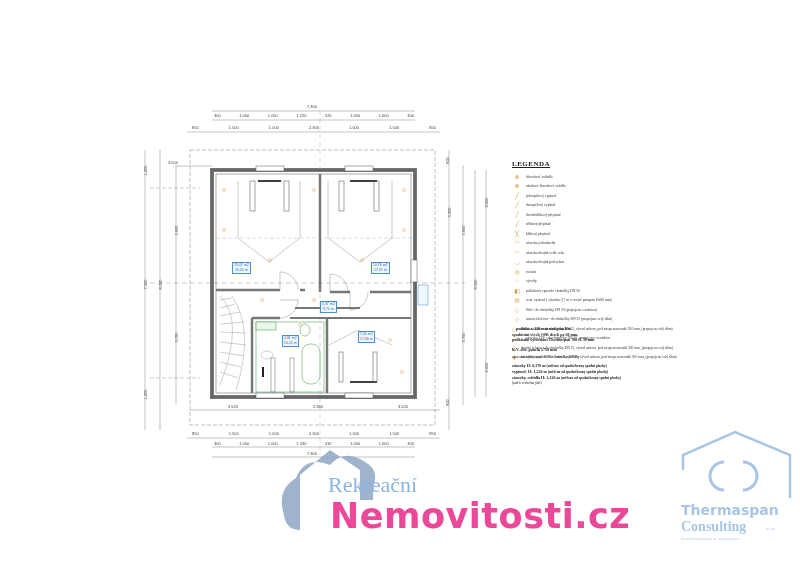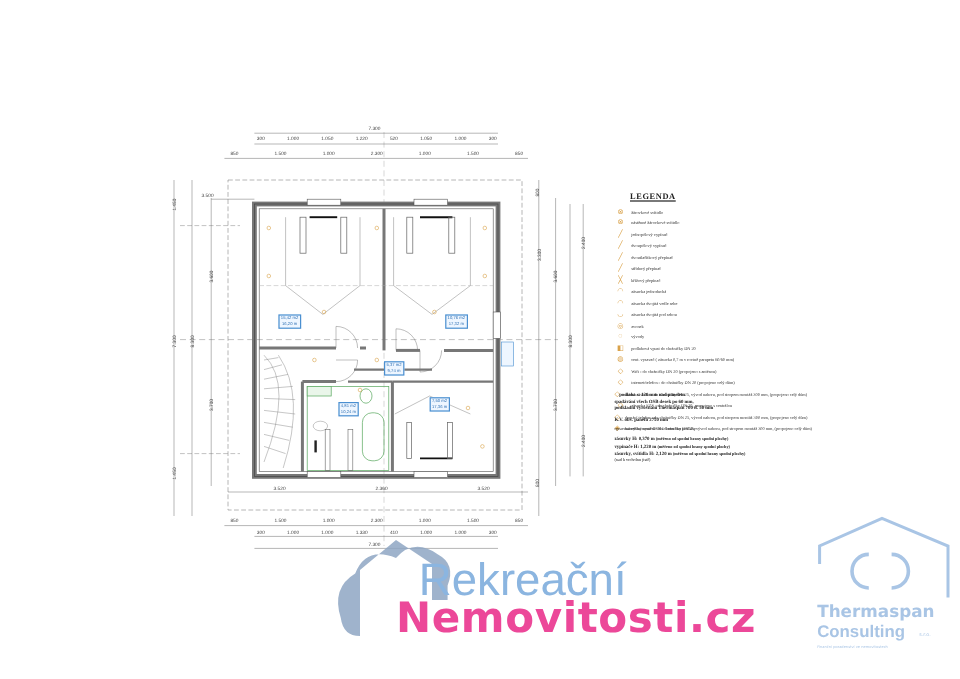--- a/index.html
+++ b/index.html
@@ -1,29 +1,29 @@
 <!DOCTYPE html>
 <html><head>
 <meta charset="utf-8">
 <style>
   html,body{margin:0;padding:0;background:#ffffff;}
   body{width:800px;height:566px;position:relative;overflow:hidden;font-family:"Liberation Sans",sans-serif;}
   .abs{position:absolute;}
   .dimtxt{font-size:4px;color:#444;font-family:"Liberation Sans",sans-serif;white-space:nowrap;}
-  .legend-title{font-family:"Liberation Serif",serif;font-weight:bold;font-size:7px;color:#222;text-decoration:underline;letter-spacing:.5px;margin-left:13px;}
+  .legend-title{font-family:"Liberation Serif",serif;font-weight:bold;font-size:7px;color:#222;text-decoration:underline;letter-spacing:.5px;}
   .legend-item{display:flex;align-items:center;height:9.5px;font-family:"Liberation Serif",serif;font-size:3.6px;color:#333;white-space:nowrap;}
   .legend-sym{width:10px;height:6px;margin-right:4px;display:inline-block;color:#d9a24a;font-size:6px;line-height:6px;text-align:center;}
   .notes{font-family:"Liberation Serif",serif;color:#222;}
   .notes .b{font-weight:bold;font-size:4px;line-height:5.5px;}
   .notes .s{font-size:3.5px;line-height:5px;}
   .area{position:absolute;border:0.6px solid #4a8fd0;background:#eef6ff;font-size:3.5px;color:#2d6fb3;text-align:center;line-height:5px;padding:0 1px;}
-  .logo1{position:absolute;left:328px;top:468px;font-family:Liberation Sans, sans-serif;color:#8bb5e0;font-size:38px;line-height:33px;white-space:nowrap;margin-left:21px;}
+  .logo1{position:absolute;left:328px;top:468px;font-family:Liberation Serif, serif;color:#8bb5e0;font-size:22px;line-height:33px;white-space:nowrap;}
   .logo2{position:absolute;left:330px;top:498px;font-family:"DejaVu Sans",sans-serif;font-weight:bold;color:#ec4899;font-size:35px;line-height:36px;white-space:nowrap;letter-spacing:.5px;}
   .cb1{position:absolute;left:681px;top:503px;font-family:"DejaVu Sans",sans-serif;font-weight:bold;color:#a9c5e5;font-size:14px;line-height:15px;}
-  .cb2{position:absolute;left:681px;top:519px;font-family:Liberation Sans, sans-serif;font-weight:bold;color:#a9c5e5;font-size:14px;line-height:15px;}
+  .cb2{position:absolute;left:681px;top:519px;font-family:Liberation Serif, serif;font-weight:bold;color:#a9c5e5;font-size:14px;line-height:15px;}
   .cb3{position:absolute;left:766px;top:526px;font-family:"DejaVu Sans",sans-serif;color:#a9c5e5;font-size:4px;}
   .cb4{position:absolute;left:681px;top:537px;font-family:"DejaVu Sans",sans-serif;color:#a9c5e5;font-size:3px;}
 </style>
 </head>
 <body>
 
 <svg class="abs" style="left:0;top:0" width="800" height="566" viewBox="0 0 800 566">
 
   <rect x="190" y="150" width="245" height="275" fill="none" stroke="#999" stroke-width="0.6" stroke-dasharray="4,2"></rect>
   <line x1="150" y1="188" x2="200" y2="188" stroke="#999" stroke-width="0.5" stroke-dasharray="4,2"></line>

